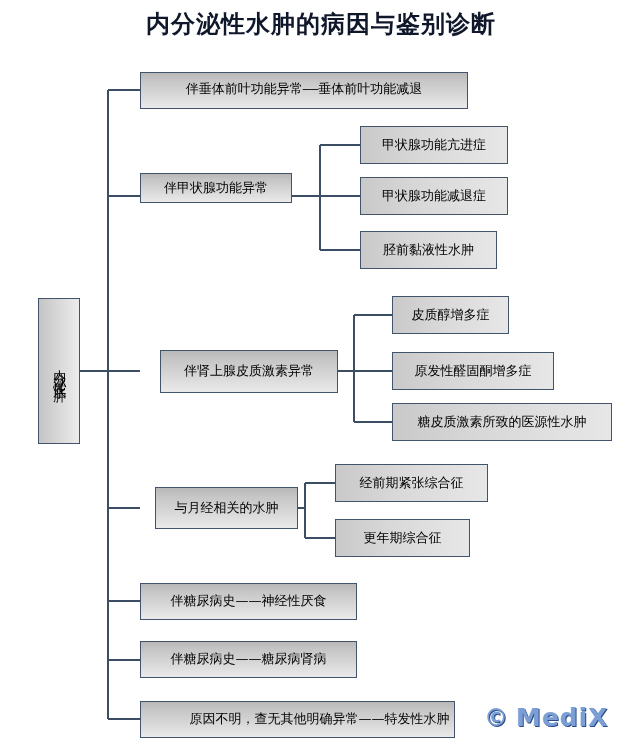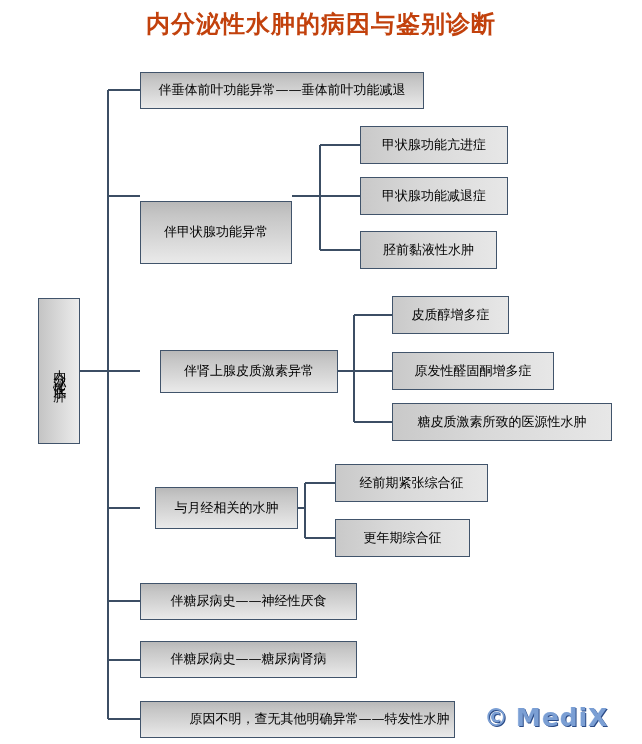--- a/index.html
+++ b/index.html
@@ -26,21 +26,21 @@
   #chart-title {
     position: absolute;
     left: 0;
     top: 8px;
     width: 642px;
     text-align: center;
     font-family: "DejaVu Serif", "Liberation Serif", serif;
     font-weight: bold;
     font-size: 24px;
     letter-spacing: 1px;
-    color: #c2410c;
+    color: #0f172a;
     white-space: nowrap;
   }
 
   
   #connectors {
     position: absolute;
     left: 0; top: 0;
     width: 642px;
     height: 744px;
     z-index: 1;
@@ -133,23 +133,23 @@
 
       <line x1="283" y1="508" x2="305" y2="508"></line>
       <line x1="305" y1="483" x2="305" y2="538"></line>
       <line x1="305" y1="483" x2="335" y2="483"></line>
       <line x1="305" y1="538" x2="335" y2="538"></line>
     </g>
   </svg>
 
   <div class="node" id="node-root" style="left:38px; top:298px; width:42px; height:146px;">内分泌性水肿</div>
 
-  <div class="node" id="node-pituitary" style="left:140px; top:72px; width:284px; height:37px;">伴垂体前叶功能异常——垂体前叶功能减退</div>
+  <div class="node" id="node-pituitary" style="left:140px; top:72px; width:328px; height:37px;font-family:Liberation Mono, monospace;">伴垂体前叶功能异常——垂体前叶功能减退</div>
 
-  <div class="node" id="node-thyroid" style="left:140px; top:173px; width:152px; height:63px;margin-top:28px;">伴甲状腺功能异常</div>
+  <div class="node" id="node-thyroid" style="left:140px; top:173px; width:152px; height:30px;">伴甲状腺功能异常</div>
 
   <div class="node" id="node-adrenal" style="left:140px; top:350px; width:178px; height:43px;margin-left:20px;">伴肾上腺皮质激素异常</div>
 
   <div class="node" id="node-menstrual" style="left:155px; top:487px; width:143px; height:42px;">与月经相关的水肿</div>
 
   <div class="node" id="node-appetite" style="left:140px; top:583px; width:217px; height:37px;">伴糖尿病史——神经性厌食</div>
 
   <div class="node" id="node-diabetes" style="left:140px; top:641px; width:217px; height:37px;">伴糖尿病史——糖尿病肾病</div>
 
   <div class="node" id="node-idiopathic" style="left:140px; top:701px; width:315px; height:37px;padding-left:44px;">原因不明，查无其他明确异常——特发性水肿</div>

